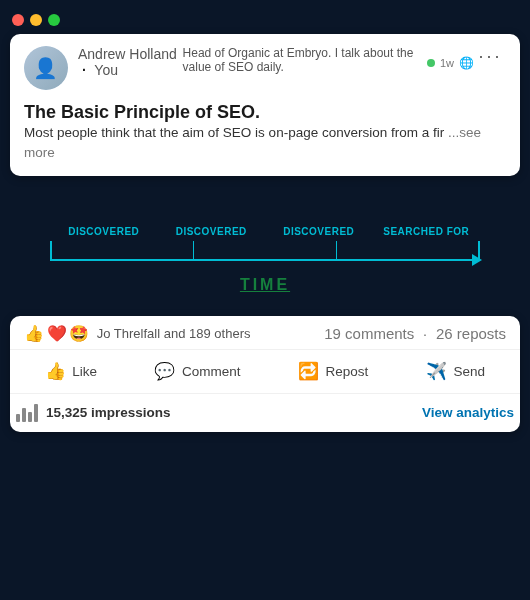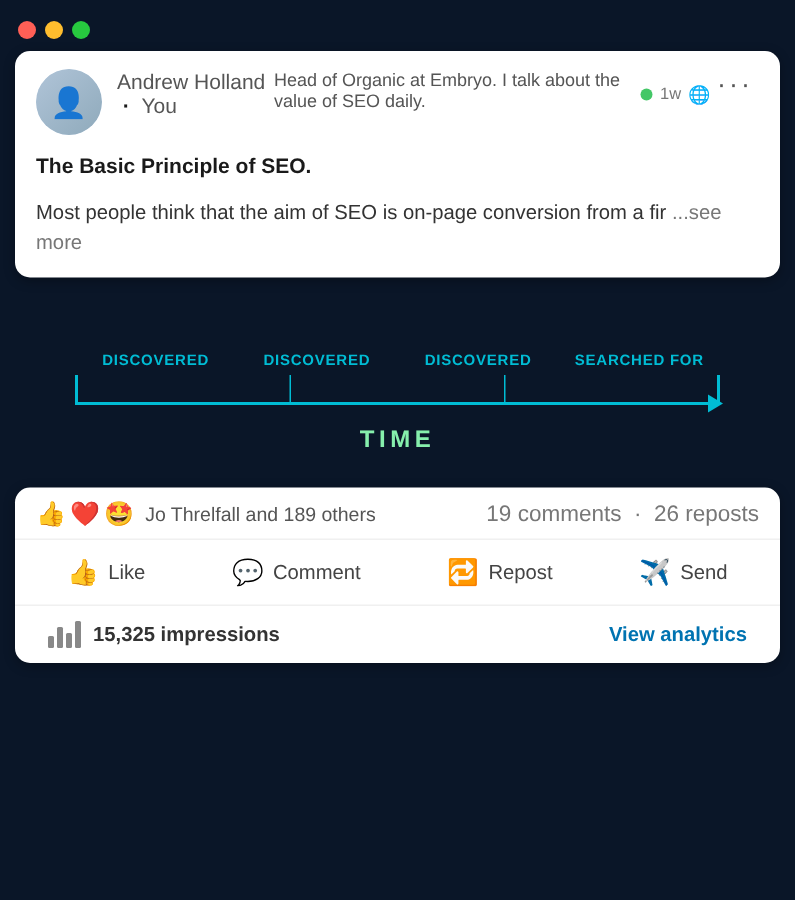--- a/index.html
+++ b/index.html
@@ -101,24 +101,24 @@
       cursor: pointer;
       padding: 0 4px;
       letter-spacing: 2px;
     }
 
     
     .post-content {
       padding: 4px 14px 12px 14px;
     }
     .post-title {
-      font-size: 14px;
+      font-size: 18px;
       font-weight: 600;
       color: #1a1a1a;
-      margin-bottom: 14px;
+      margin-bottom: 0;
     }
     .post-text {
       font-size: 13.5px;
       color: #333;
       line-height: 1.5;
     }
     .post-text .see-more {
       color: #777;
       cursor: pointer;
     }
@@ -194,24 +194,25 @@
       width: 0;
       height: 0;
       border-top: 6px solid transparent;
       border-bottom: 6px solid transparent;
       border-left: 10px solid #00bcd4;
     }
 
     .time-label {
       font-size: 16px;
       font-weight: 700;
-      color: #86efac;
+      color: #15803d;
       letter-spacing: 3px;
       margin-top: 14px;
       text-align: center;
+      text-decoration: underline;
     }
 
     
     .bottom-card {
       background: #ffffff;
       border-radius: 10px;
       width: 100%;
       margin-top: 12px;
       overflow: hidden;
       box-shadow: 0 2px 8px rgba(0,0,0,0.3);
@@ -264,21 +265,21 @@
     }
     .action-icon {
       font-size: 17px;
     }
 
     
     .impressions-row {
       display: flex;
       align-items: center;
       justify-content: space-between;
-      padding: 10px 22px;
+      padding: 10px 6px;
       border-radius: 15px;
     }
     .impressions-left {
       display: flex;
       align-items: center;
       gap: 8px;
     }
     .bar-chart-icon {
       display: flex;
       align-items: flex-end;

